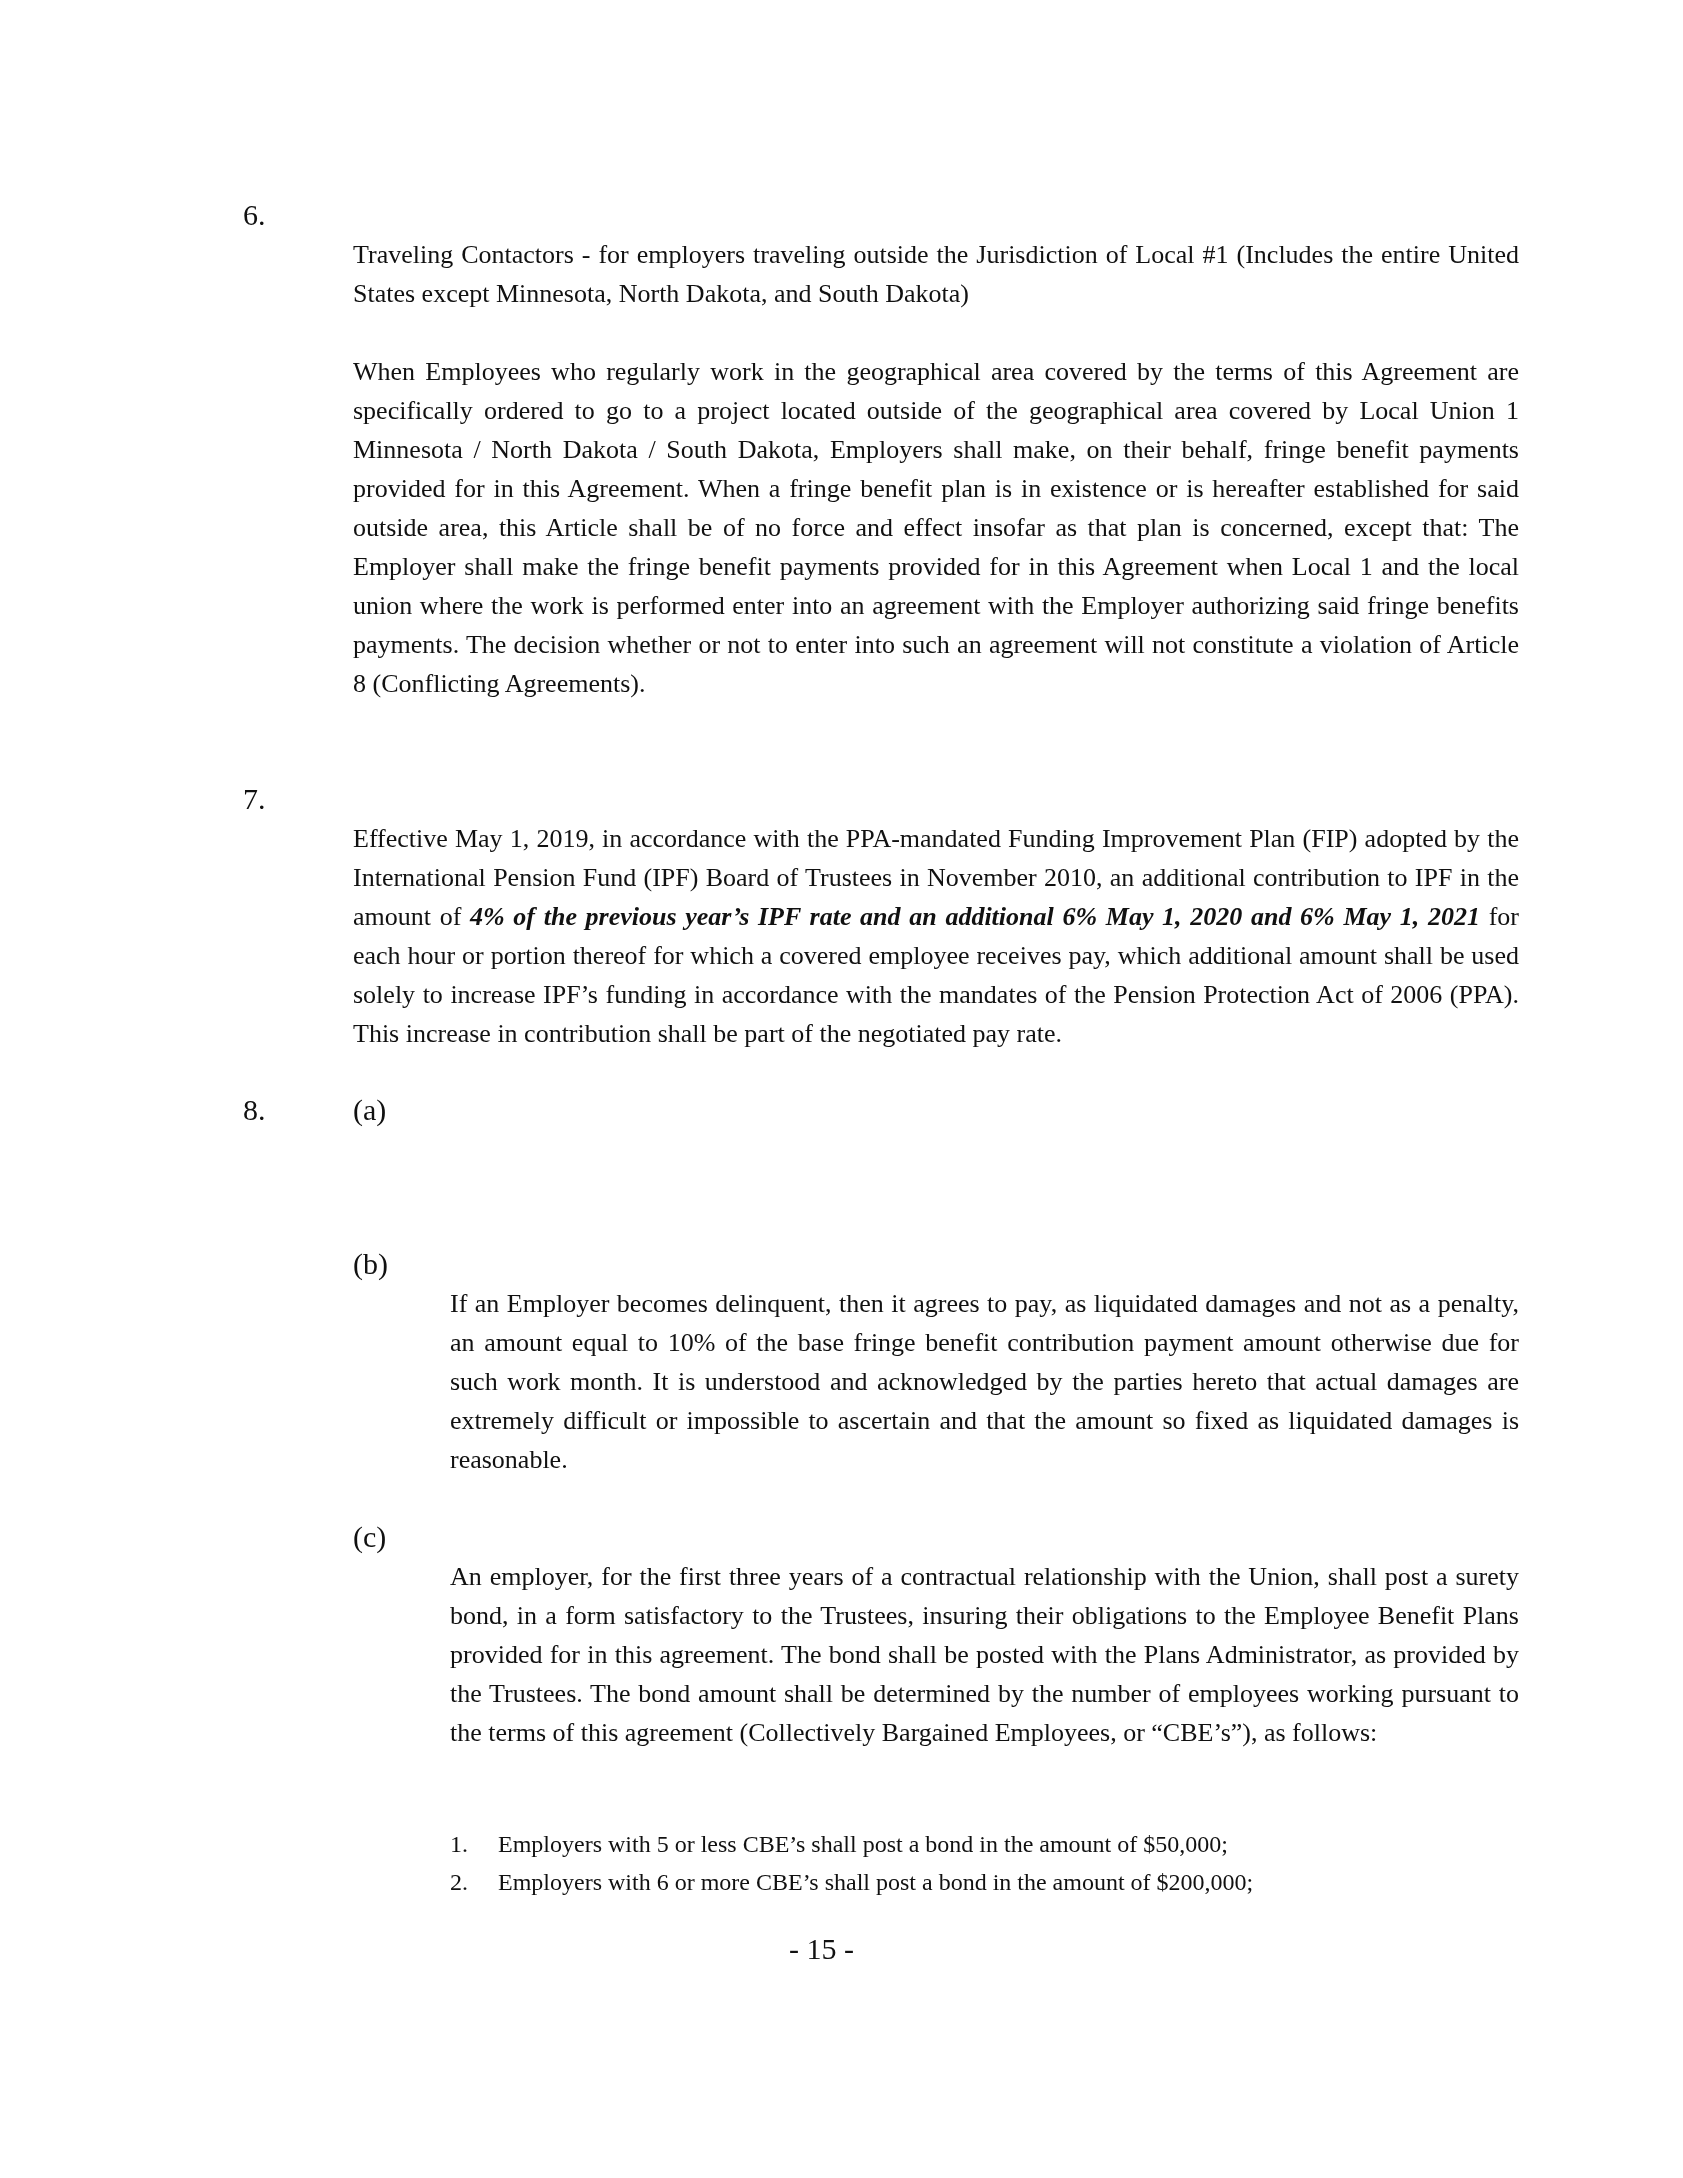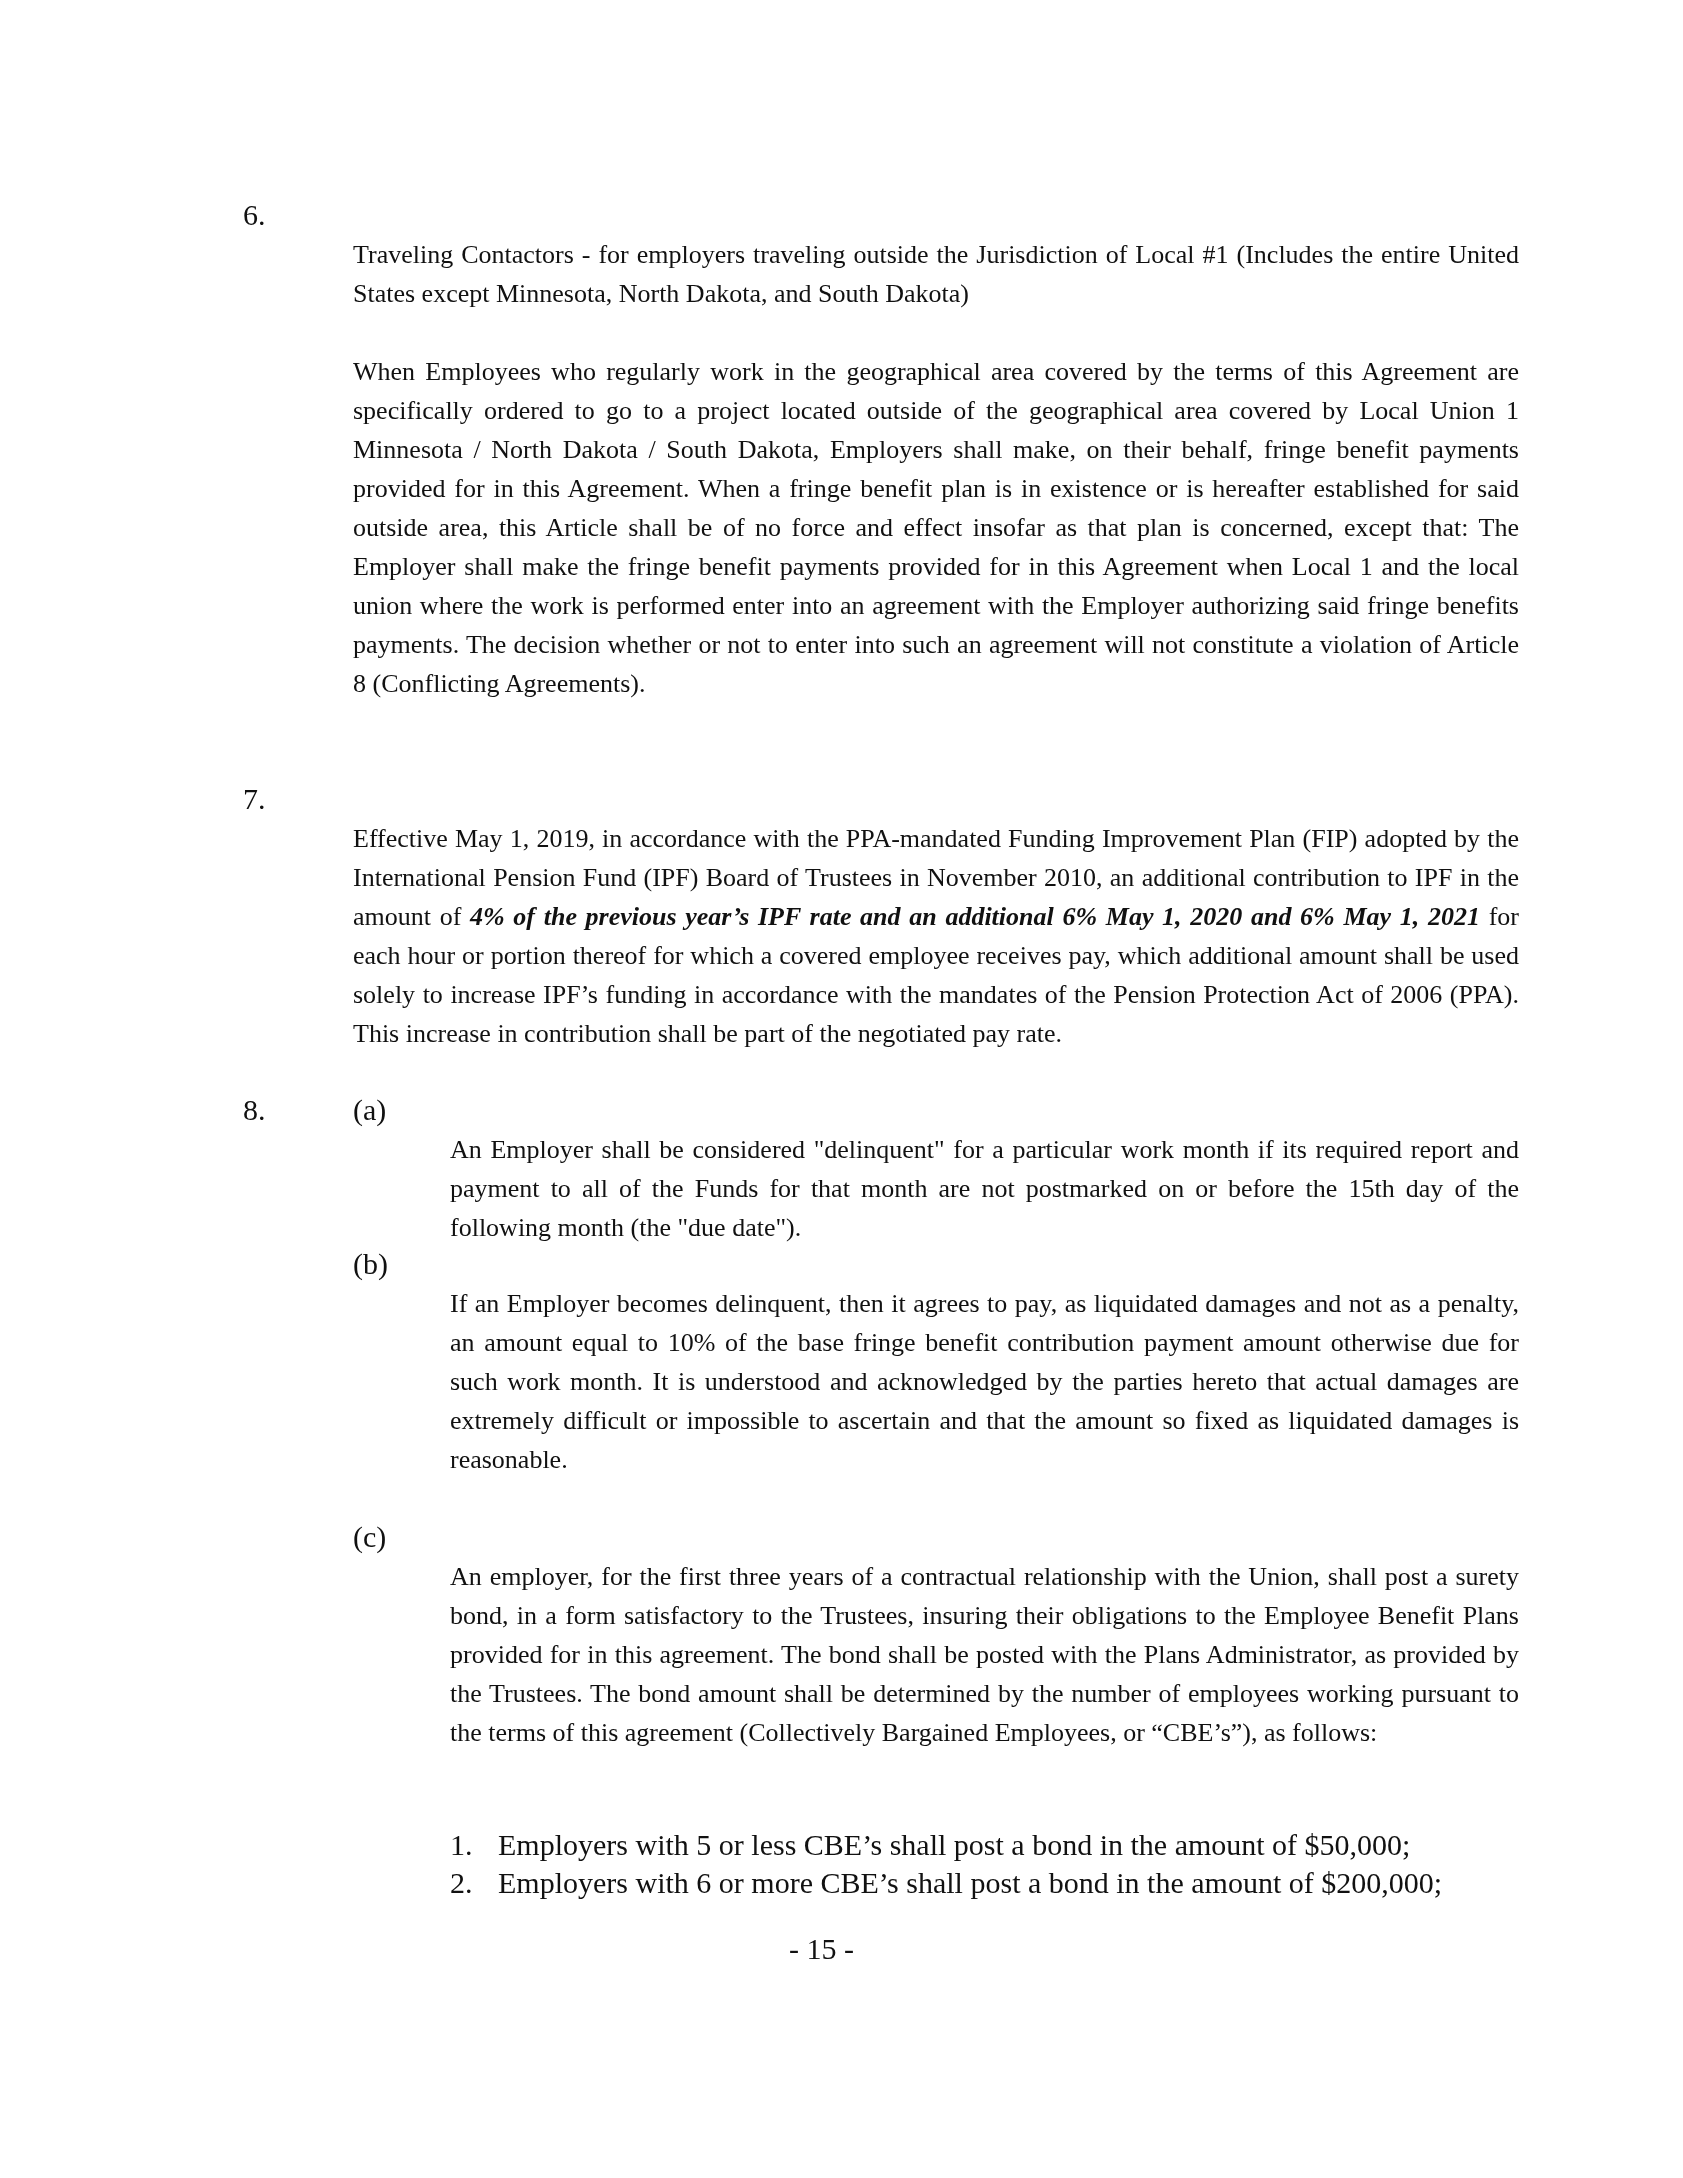--- a/index.html
+++ b/index.html
@@ -3,41 +3,40 @@
 <meta charset="utf-8">
 <style>
   html, body { margin: 0; padding: 0; background: #ffffff; }
   body { width: 1683px; height: 2178px; position: relative; overflow: hidden;
          font-family: "Liberation Serif", "DejaVu Serif", serif; color: #111; }
   .page { position: absolute; left: 0; top: 0; width: 1683px; height: 2178px; }
   .blk { position: absolute; font-size: 26px; line-height: 39px; margin-top: 40px; }
   .num { position: absolute; font-size: 30px; line-height: 39px; }
   .just { text-align: justify; text-align-last: left; }
   .bi { font-weight: bold; font-style: italic; }
-  .list-item { position: absolute; font-size: 30px; line-height: 39px; white-space: nowrap; }
+  .list-item { position: absolute; font-size: 24px; line-height: 39px; white-space: nowrap; }
   .list-item .ln { display: inline-block; width: 48px; }
   .footer { position: absolute; top: 1929px; left: 0; width: 1683px; text-align: center;
             font-size: 30px; line-height: 39px; padding-left: 0; }
 </style>
 </head>
 <body>
 
 <div class="page">
 
   <div class="num" style="left:243px; top:195px;">6.</div>
   <div class="blk just" style="left:353px; top:195px; width:1166px;">Traveling Contactors - for employers traveling outside the Jurisdiction of Local #1 (Includes the entire United States except Minnesota, North Dakota, and South Dakota)</div>
   <div class="blk just" style="left:353px; top:312px; width:1166px;">When Employees who regularly work in the geographical area covered by the terms of this Agreement are specifically ordered to go to a project located outside of the geographical area covered by Local Union 1 Minnesota / North Dakota / South Dakota, Employers shall make, on their behalf, fringe benefit payments provided for in this Agreement.  When a fringe benefit plan is in existence or is hereafter established for said outside area, this Article shall be of no force and effect insofar as that plan is concerned, except that:  The Employer shall make the fringe benefit payments provided for in this Agreement when Local 1 and the local union where the work is performed enter into an agreement with the Employer authorizing said fringe benefits payments.  The decision whether or not to enter into such an agreement will not constitute a violation of Article 8 (Conflicting Agreements).</div>
 
   <div class="num" style="left:243px; top:779px;">7.</div>
   <div class="blk just" style="left:353px; top:779px; width:1166px;"><span>Effective May 1, 2019, in accordance with the PPA-mandated Funding Improvement Plan (FIP) adopted by the International Pension Fund (IPF) Board of Trustees in November 2010, an additional contribution to IPF in the amount of </span><span class="bi">4% of the previous year’s IPF rate and an additional 6% May 1, 2020 and 6% May 1, 2021</span><span> for each hour or portion thereof for which a covered employee receives pay, which additional amount shall be used solely to increase IPF’s funding in accordance with the mandates of the Pension Protection Act of 2006 (PPA).  This increase in contribution shall be part of the negotiated pay rate.</span></div>
 
   <div class="num" style="left:243px; top:1090px;">8.</div>
 
   <div class="num" style="left:353px; top:1090px;">(a)</div>
-  <div class="blk just" style="left:450px; top:1090px; width:1069px;">An Employer shall be considered "delinquent" for a particular work month if its required report and payment to all of the Funds for that month are not postmarked on or before the 15th day of the following month (the "due date").</div>
 
   <div class="num" style="left:353px; top:1244px;">(b)</div>
   <div class="blk just" style="left:450px; top:1244px; width:1069px;">If an Employer becomes delinquent, then it agrees to pay, as liquidated damages and not as a penalty, an amount equal to 10% of the base fringe benefit contribution payment amount otherwise due for such work month.  It is understood and acknowledged by the parties hereto that actual damages are extremely difficult or impossible to ascertain and that the amount so fixed as liquidated damages is reasonable.</div>
 
   <div class="num" style="left:353px; top:1517px;">(c)</div>
   <div class="blk just" style="left:450px; top:1517px; width:1069px;">An employer, for the first three years of a contractual relationship with the Union, shall post a surety bond, in a form satisfactory to the Trustees, insuring their obligations to the Employee Benefit Plans provided for in this agreement.  The bond shall be posted with the Plans Administrator, as provided by the Trustees.  The bond amount shall be determined by the number of employees working pursuant to the terms of this agreement (Collectively Bargained Employees, or “CBE’s”), as follows:</div>
 
   <div class="list-item" style="left:450px; top:1825px;">
     <span class="ln">1.</span><span>Employers with 5 or less CBE’s shall post a bond in the amount of $50,000;</span>
   </div>

